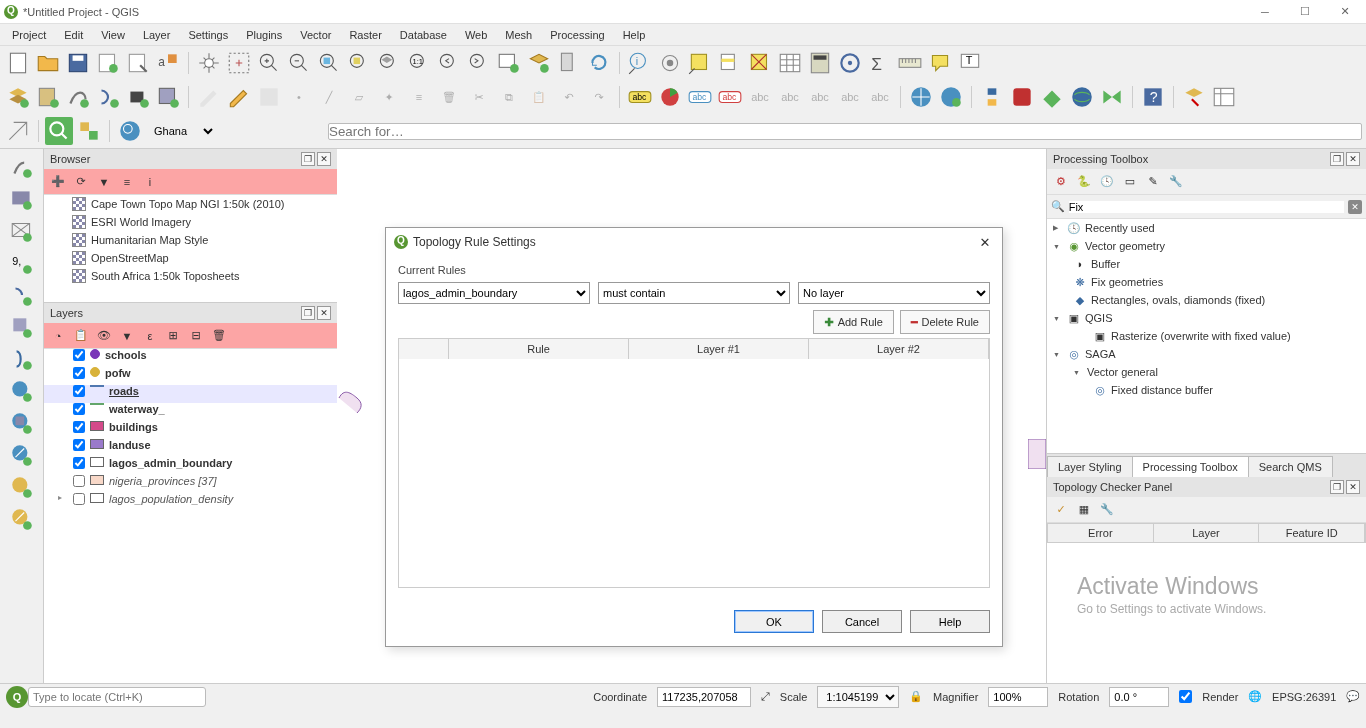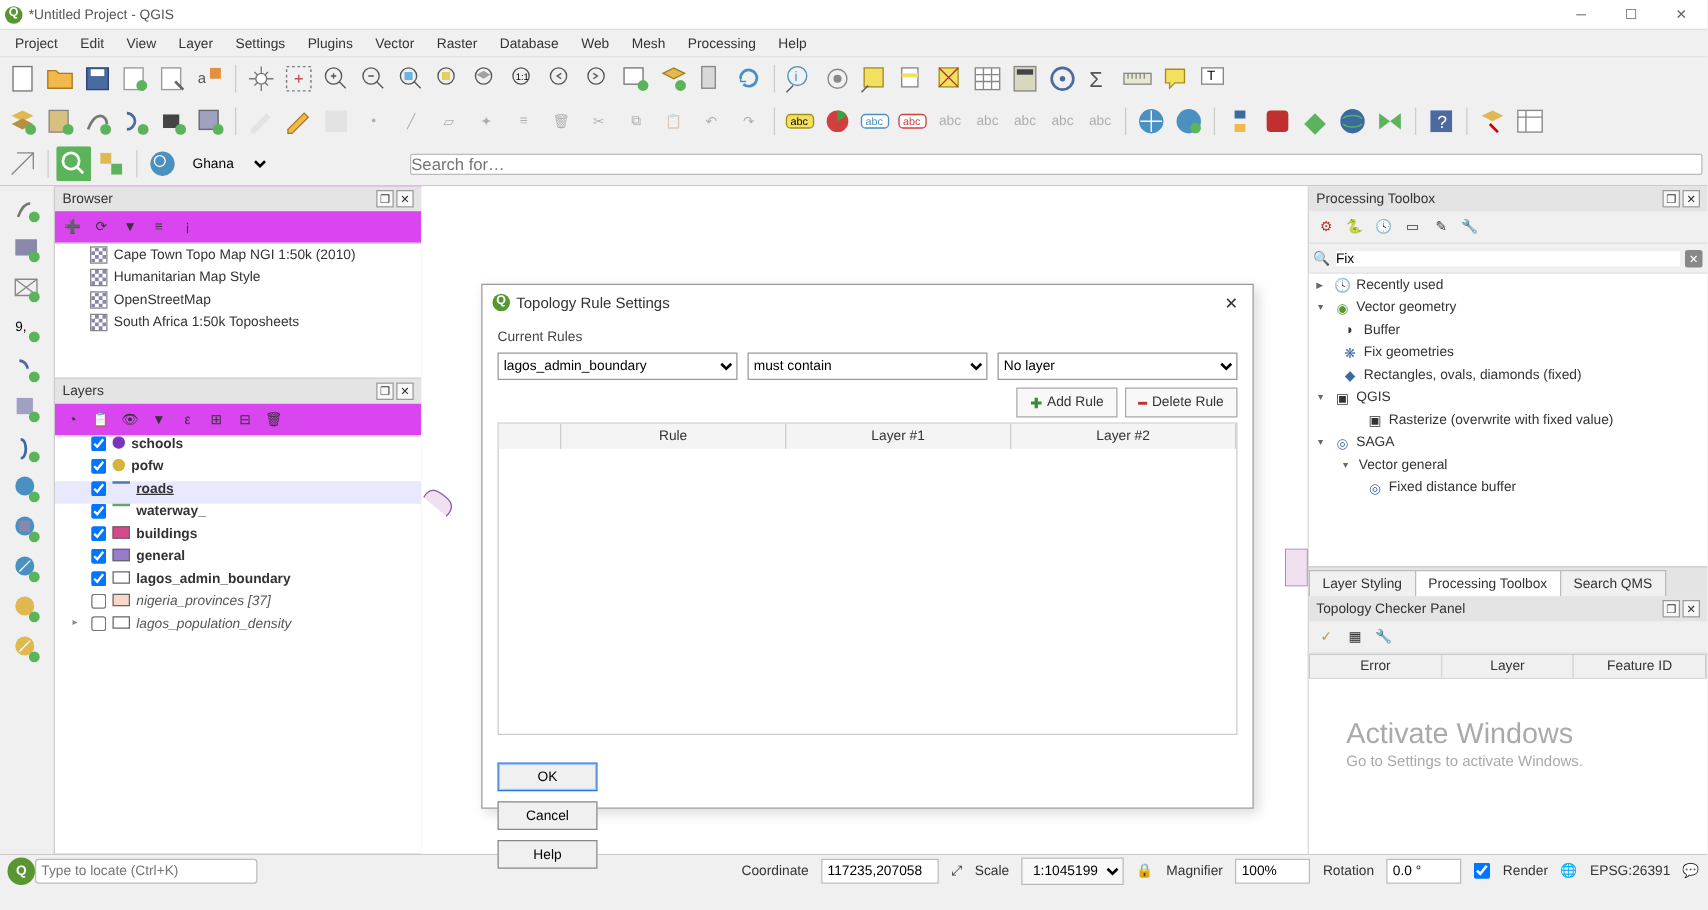--- a/index.html
+++ b/index.html
@@ -25,21 +25,21 @@
   #sel-country{width:70px;border:none;background:transparent;}
   .search-wide{flex:1;min-width:200px;background:#fff;border:1px solid #bbb;border-radius:2px;}
   .search-wide input{width:100%;border:none;outline:none;background:transparent;}
   .statusbar-btn{height:22px;border:1px solid #bbb;background:#f8f8f8;padding:0 4px;font-size:11px;}
   
   .main-area{display:flex;height:534px;}
   
   .left-icons{width:44px;background:#f0f0f0;border-right:1px solid #ccc;display:flex;flex-direction:column;align-items:center;padding-top:4px;gap:4px;}
   .left-icons .tb-btn{width:30px;height:28px;}
   
-  .left-panel{width:293px;background:#d946ef;display:flex;flex-direction:column;}
+  .left-panel{width:293px;background:#fca5a5;display:flex;flex-direction:column;}
   .panel-header{height:20px;background:#e4e4e4;display:flex;align-items:center;padding:0 6px;font-size:11px;color:#333;}
   .panel-header .spacer{flex:1;}
   .panel-header .phbtn{width:14px;height:14px;border:1px solid #999;margin-left:2px;display:flex;align-items:center;justify-content:center;font-size:9px;background:#f8f8f8;}
   .panel-toolbar{height:26px;display:flex;align-items:center;padding:0 4px;gap:3px;border-bottom:1px solid #ddd;}
   .panel-toolbar .pt-btn{width:20px;height:20px;display:flex;align-items:center;justify-content:center;}
   .browser-body{height:108px;overflow:auto;background:#fff;border-bottom:1px solid #ccc;}
   .browser-body::-webkit-scrollbar{width:16px;height:16px;}
   .browser-body::-webkit-scrollbar-thumb{background:#c0c0c0;border:1px solid #aaa;}
   .browser-body::-webkit-scrollbar-track{background:#f0f0f0;}
   .tree-row{height:18px;display:flex;align-items:center;padding-left:28px;gap:5px;white-space:nowrap;}
@@ -94,21 +94,21 @@
   .dlg-body .lbl{font-size:11px;color:#444;margin-bottom:6px;}
   .dlg-row{display:flex;gap:8px;margin-bottom:6px;}
   .dlg-row select{flex:1;height:22px;border:1px solid #999;font-size:11px;background:#fff;}
   .dlg-btn-row{display:flex;justify-content:flex-end;gap:6px;margin-bottom:4px;}
   .dlg-btn{height:24px;padding:0 10px;border:1px solid #aaa;background:#f8f8f8;font-size:11px;display:flex;align-items:center;gap:4px;}
   .dlg-btn .plus{color:#3a8a3a;font-weight:bold;}
   .dlg-btn .minus{color:#c03030;font-weight:bold;}
   .dlg-table{border:1px solid #ccc;height:250px;}
   .dlg-table .thead{display:flex;height:20px;background:#f4f4f4;}
   .dlg-table .thead div{flex:1;border-right:1px solid #ccc;display:flex;align-items:center;justify-content:center;}
-  .dlg-footer{display:flex;justify-content:flex-end;gap:8px;padding:10px 12px;flex-direction:column;}
+  .dlg-footer{display:flex;justify-content:flex-end;gap:8px;padding:10px 12px;}
   .dlg-footer button{width:80px;height:23px;border:1px solid #888;background:#f0f0f0;font-size:11px;}
   .dlg-footer button.primary{border:1px solid #2a77d4;box-shadow:0 0 0 1px #9ec7ff inset;}
   
   svg{width:100%;height:100%;}
 </style>
 </head>
 <body>
 
 <div class="titlebar">
   <div class="qgis-logo"></div>
@@ -622,20 +622,24 @@
       <div class="pt-btn">≡</div>
       <div class="pt-btn">ℹ</div>
     </div>
     <div class="browser-body">
       <div class="tree-row">
           <span class="ti"></span>
           <span>Cape Town Topo Map NGI 1:50k (2010)</span>
         </div>
       <div class="tree-row">
           <span class="ti"></span>
+          <span>ESRI World Imagery</span>
+        </div>
+      <div class="tree-row">
+          <span class="ti"></span>
           <span>Humanitarian Map Style</span>
         </div>
       <div class="tree-row">
           <span class="ti"></span>
           <span>OpenStreetMap</span>
         </div>
       <div class="tree-row">
           <span class="ti"></span>
           <span>South Africa 1:50k Toposheets</span>
         </div>
@@ -685,21 +689,21 @@
         <div class="layer-row">
           <span class="chev"></span>
           <input type="checkbox" checked="" style="">
           <span class="sym" style="background: rgb(212, 74, 138);"></span>
           <span class="nm">buildings</span>
         </div>
         <div class="layer-row">
           <span class="chev"></span>
           <input type="checkbox" checked="" style="">
           <span class="sym" style="background: rgb(154, 122, 203);"></span>
-          <span class="nm">general</span>
+          <span class="nm">landuse</span>
         </div>
         <div class="layer-row">
           <span class="chev"></span>
           <input type="checkbox" checked="" style="">
           <span class="sym" style="background: rgb(255, 255, 255);"></span>
           <span class="nm">lagos_admin_boundary</span>
         </div>
         <div class="layer-row">
           <span class="chev"></span>
           <input type="checkbox" style="">

